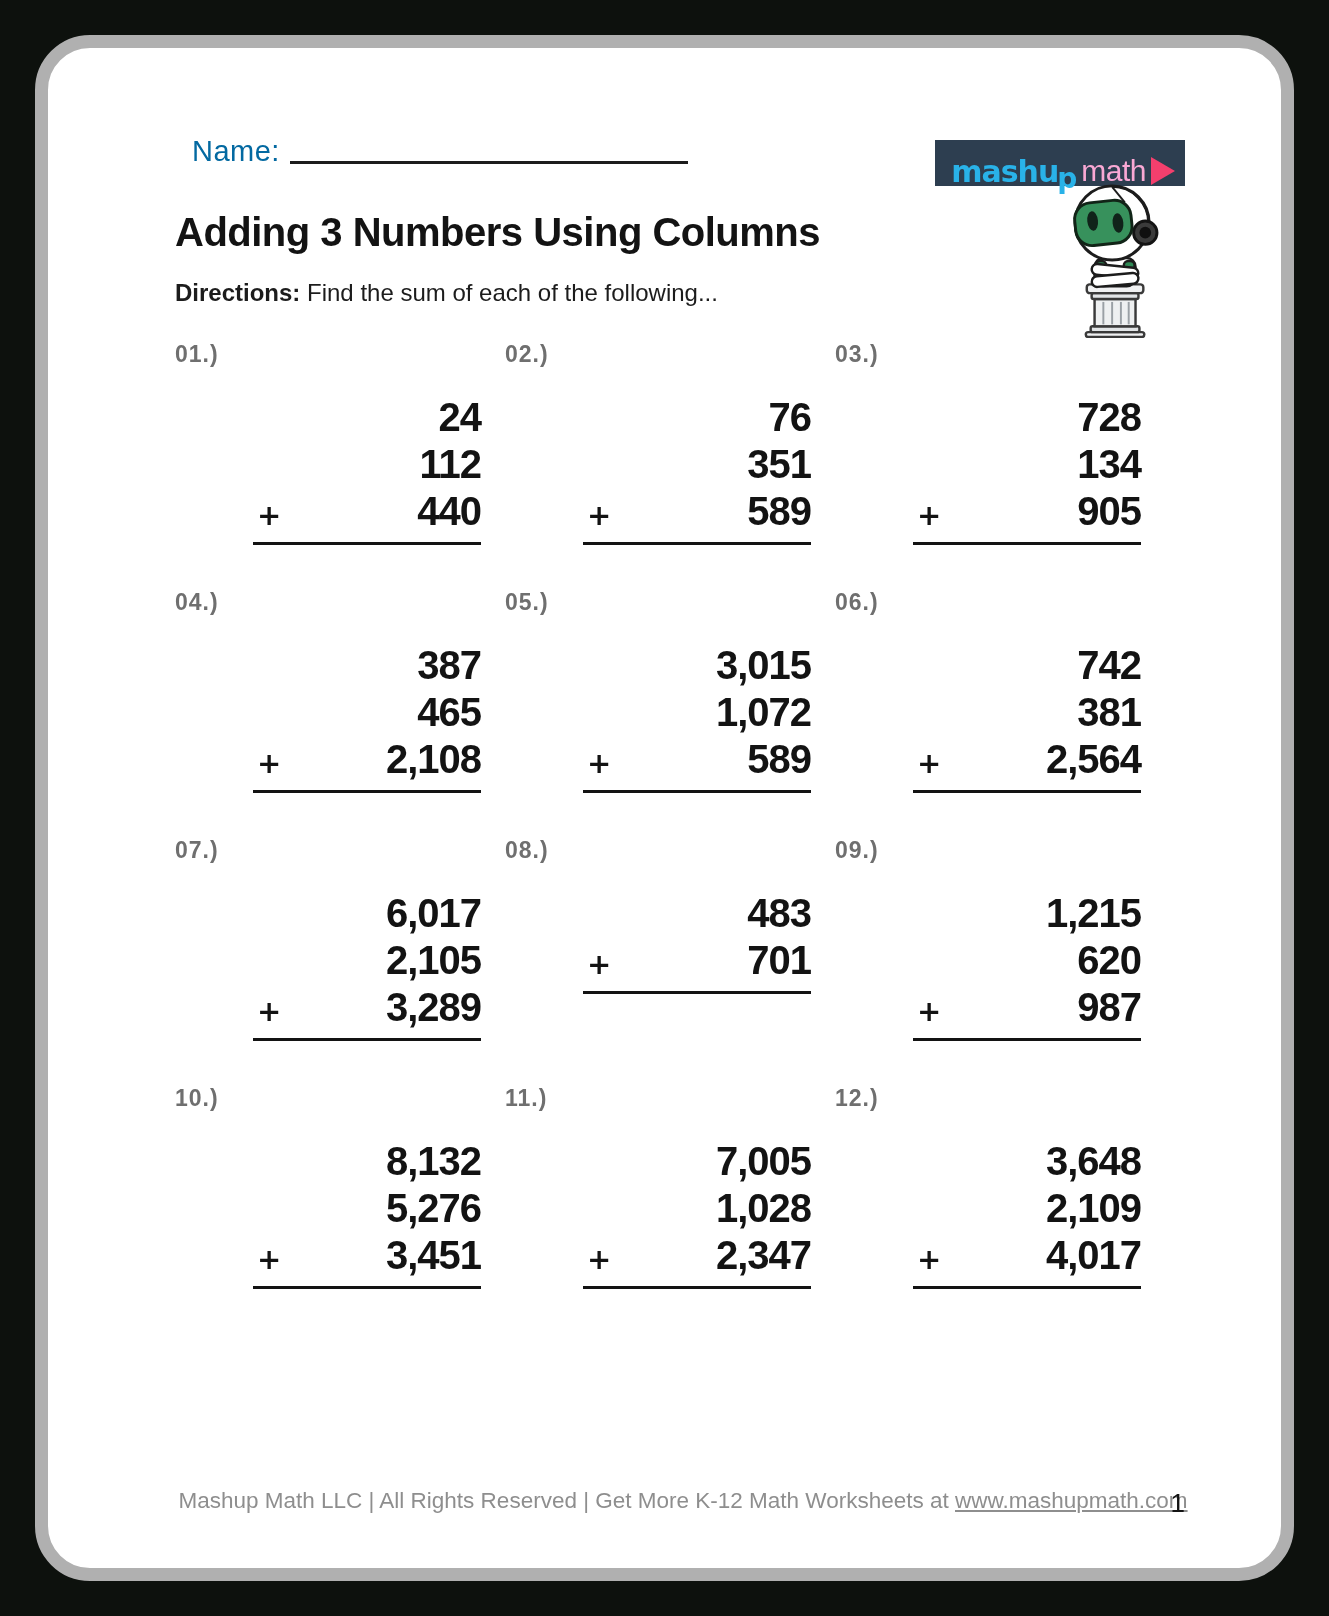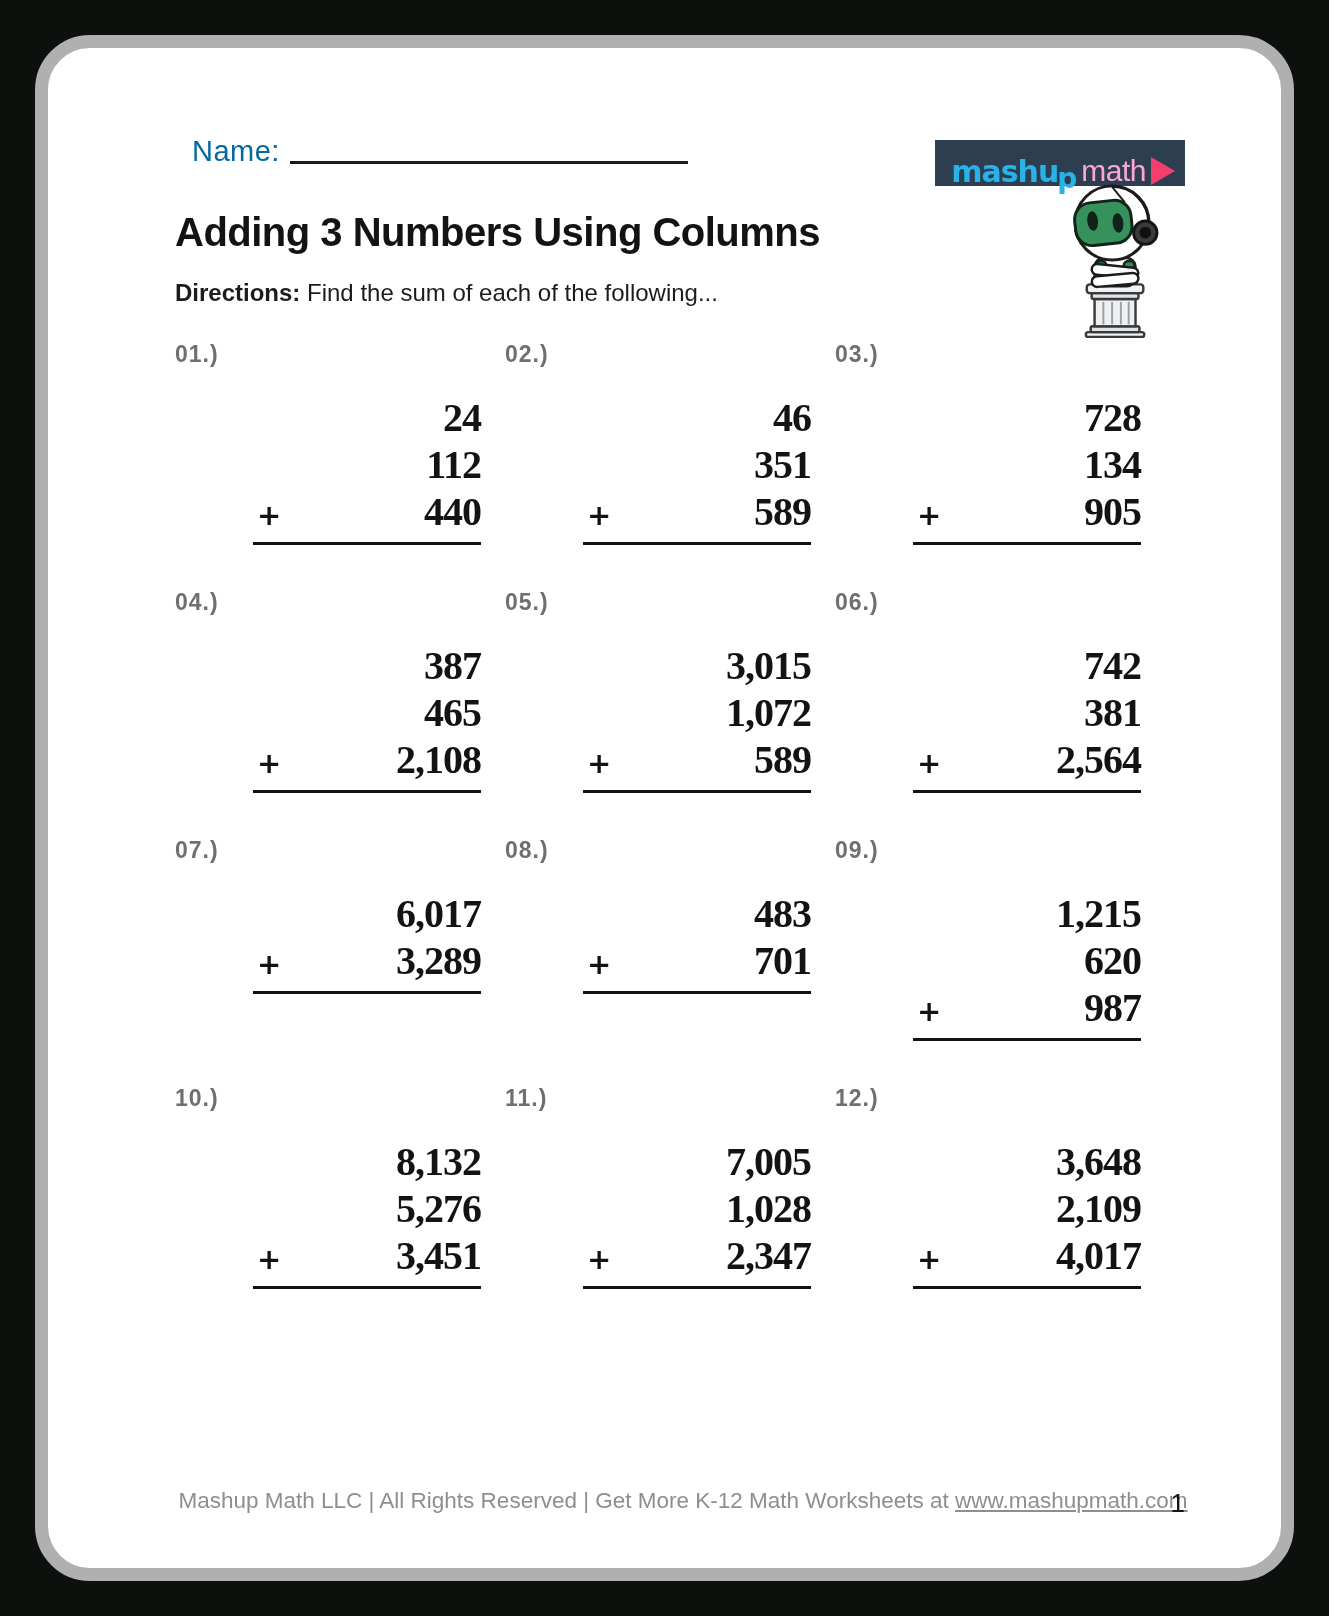--- a/index.html
+++ b/index.html
@@ -52,21 +52,21 @@
   
   .grid {
     margin-top:34px;
     display:grid;
     grid-template-columns:330px 330px 330px;
     row-gap:44px;
   }
   .p-label { font-size:23px; font-weight:bold; color:#6f6f6f; letter-spacing:1px; }
   .p-block { width:228px; margin:26px 24px 0 auto; }
   .p-num {
-    font-family:Liberation Serif, serif; font-weight:bold;
+    font-family:Liberation Sans, sans-serif; font-weight:bold;
     font-size:40px; color:#131313; text-align:right; line-height:47px;
     letter-spacing:-1px;
   }
   .p-sum-row {
     display:flex; align-items:baseline; justify-content:space-between;
     border-bottom:3px solid #131313; padding:0 0 7px 4px;
   }
   .p-plus {
     font-family:"DejaVu Sans", sans-serif; font-weight:bold;
     font-size:29px; color:#131313;
@@ -157,21 +157,21 @@
         <div class="p-sum-row">
           <span class="p-plus">+</span>
           <span class="p-num">440</span>
         </div>
       </div>
     </div>
 
     <div class="problem">
       <div class="p-label">02.)</div>
       <div class="p-block">
-        <div class="p-num">46</div>
+        <div class="p-num">76</div>
         <div class="p-num">351</div>
         <div class="p-sum-row">
           <span class="p-plus">+</span>
           <span class="p-num">589</span>
         </div>
       </div>
     </div>
 
     <div class="problem">
       <div class="p-label">03.)</div>
@@ -218,20 +218,21 @@
           <span class="p-plus">+</span>
           <span class="p-num">2,564</span>
         </div>
       </div>
     </div>
 
     <div class="problem">
       <div class="p-label">07.)</div>
       <div class="p-block">
         <div class="p-num">6,017</div>
+        <div class="p-num">2,105</div>
         <div class="p-sum-row">
           <span class="p-plus">+</span>
           <span class="p-num">3,289</span>
         </div>
       </div>
     </div>
 
     <div class="problem">
       <div class="p-label">08.)</div>
       <div class="p-block">

